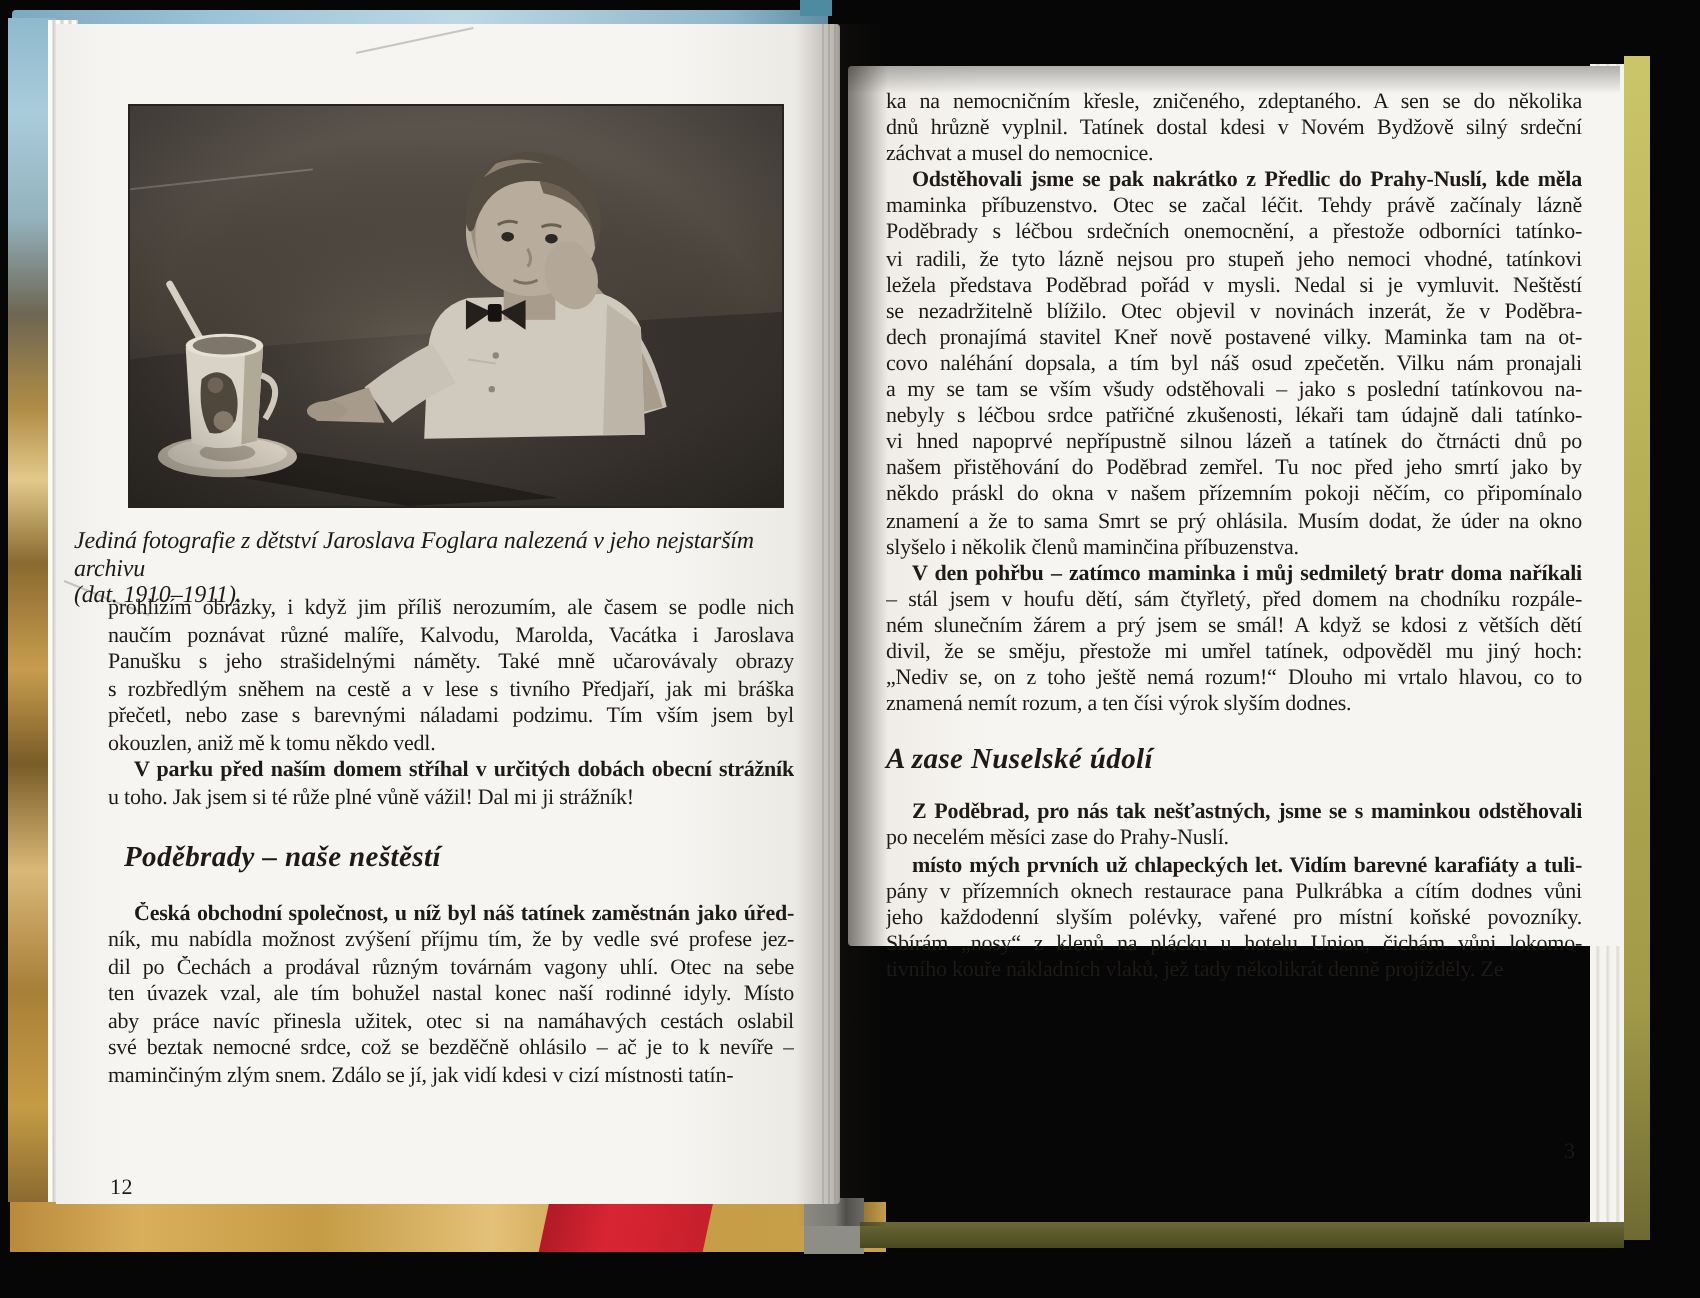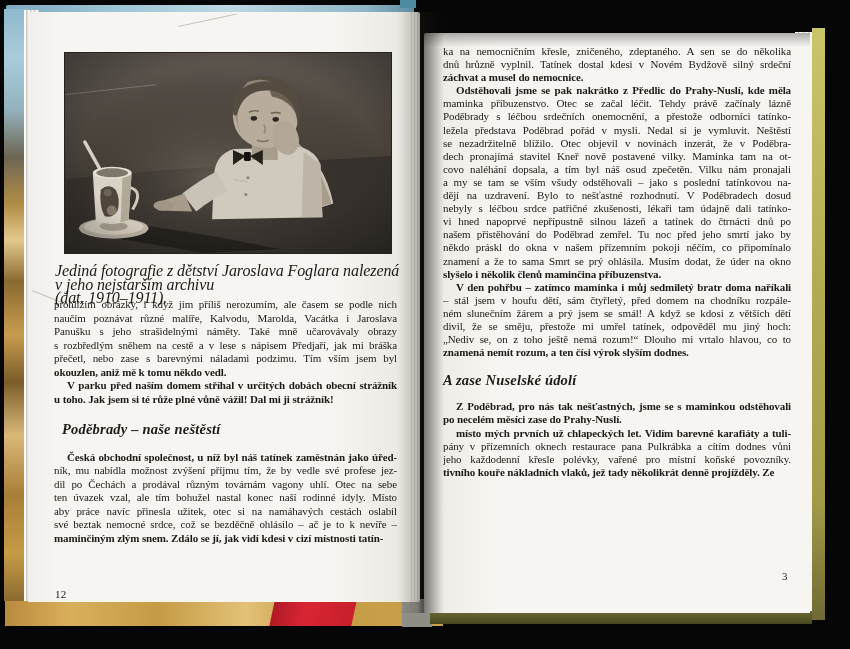--- a/index.html
+++ b/index.html
@@ -30,38 +30,38 @@
   .cover-right{left:812px;top:28px;width:13px;height:592px;
     background:linear-gradient(180deg,#cbc56a,var(--cover-olive,#b5ad54) 40%,#a29a48 80%,#6f6a33);}
   .right-bottom-olive{left:430px;top:611px;width:382px;height:13px;
     background:linear-gradient(180deg,#6b6838,#4a481f);}
   
   .left-page{left:28px;top:12px;width:392px;height:590px;
     background:linear-gradient(90deg,#f1efeb 0%,var(--paper,#f7f5f1) 8%,var(--paper,#f7f5f1) 78%,#eceae5 94%,#dbd7d1 100%);
     border-radius:0 2px 2px 0;}
   .left-page::after{content:'';position:absolute;right:2px;top:0;width:7px;height:100%;
     background:repeating-linear-gradient(90deg,rgba(120,115,108,.22) 0 1px,rgba(0,0,0,0) 1px 3px);}
-  .right-page{left:424px;top:33px;width:386px;height:580px;
+  .right-page{left:424px;top:33px;width:386px;height:440px;
     background:linear-gradient(90deg,#d9d5cf 0%,#efece7 4%,var(--paper,#f7f5f1) 18%,var(--paper,#f7f5f1) 100%);
     border-radius:2px 0 0 2px;}
   .right-page::before{content:'';position:absolute;left:0;top:0;right:0;height:14px;
     background:linear-gradient(180deg,rgba(10,9,8,.30),rgba(0,0,0,0));}
   .gutter{left:398px;top:12px;width:46px;height:601px;pointer-events:none;
     background:linear-gradient(90deg,rgba(0,0,0,0) 0%,rgba(60,55,48,.22) 42%,rgba(20,18,15,.5) 54%,rgba(0,0,0,0) 100%);}
   .scratch{background:rgba(140,140,136,.45);height:1px;transform-origin:left center;}
   
   .photo{left:36px;top:40px;width:328px;height:202px;border:1px solid #26221f;box-sizing:border-box;}
   .photo svg{display:block;width:100%;height:100%;}
   
-  .caption{left:27px;top:252px;width:350px;font-style:italic;font-size:16px;line-height:13.5px;letter-spacing:-0.1px;}
+  .caption{left:9px;top:252px;width:350px;font-style:italic;font-size:12px;line-height:13.5px;letter-spacing:-0.1px;}
   .textcol{text-align:justify;letter-spacing:-0.12px;}
   .lp-text{left:26px;top:286px;width:343px;font-size:11px;line-height:13.5px;}
   .rp-text{left:19px;top:12px;width:348px;font-size:11px;line-height:13.1px;}
   .tline{text-align-last:justify;overflow:hidden;white-space:nowrap;}
-  .tline.last{text-align-last:left;font-weight:bold;}
+  .tline.last{text-align-last:left;}
   .para.indent .tline:first-child{text-indent:13px;font-weight:bold;}
   .chapter-heading{font-weight:bold;font-style:italic;font-size:14.5px;letter-spacing:.2px;text-align:left;text-align-last:left;}
   .lp-heading{margin:17px 0 14px 8px;}
   .rp-heading{margin:15px 0 13px 0;}
   .pagenum{font-size:11px;letter-spacing:.3px;}
   .pn-left{left:27px;top:576px;}
   .pn-right{left:358px;top:537px;}
 </style>
 </head>
 <body>
@@ -158,21 +158,21 @@
     <div>Jediná fotografie z dětství Jaroslava Foglara nalezená v jeho nejstarším archivu</div>
     <div>(dat. 1910–1911).</div>
   </div>
 
   <div class="abs lp-text textcol">
     <div>
         <div class="para">
           <div class="tline">prohlížím obrázky, i když jim příliš nerozumím, ale časem se podle nich</div>
           <div class="tline">naučím poznávat různé malíře, Kalvodu, Marolda, Vacátka i Jaroslava</div>
           <div class="tline">Panušku s jeho strašidelnými náměty. Také mně učarovávaly obrazy</div>
-          <div class="tline">s rozbředlým sněhem na cestě a v lese s nápisem Předjaří, jak mi bráška</div>
+          <div class="tline">s rozbředlým sněhem na cestě a v lese s tivního Předjaří, jak mi bráška</div>
           <div class="tline">přečetl, nebo zase s barevnými náladami podzimu. Tím vším jsem byl</div>
           <div class="tline last">okouzlen, aniž mě k tomu někdo vedl.</div>
         </div>
         <div class="para indent">
           <div class="tline">V parku před naším domem stříhal v určitých dobách obecní strážník</div>
           <div class="tline last">u toho. Jak jsem si té růže plné vůně vážil! Dal mi ji strážník!</div>
         </div>
       </div>
     <div class="chapter-heading lp-heading">Poděbrady – naše neštěstí</div>
     <div>
@@ -196,26 +196,26 @@
     <div>
         <div class="para">
           <div class="tline">ka na nemocničním křesle, zničeného, zdeptaného. A sen se do několika</div>
           <div class="tline">dnů hrůzně vyplnil. Tatínek dostal kdesi v Novém Bydžově silný srdeční</div>
           <div class="tline last">záchvat a musel do nemocnice.</div>
         </div>
         <div class="para indent">
           <div class="tline">Odstěhovali jsme se pak nakrátko z Předlic do Prahy-Nuslí, kde měla</div>
           <div class="tline">maminka příbuzenstvo. Otec se začal léčit. Tehdy právě začínaly lázně</div>
           <div class="tline">Poděbrady s léčbou srdečních onemocnění, a přestože odborníci tatínko-</div>
+          <div class="tline">vi radili, že tyto lázně nejsou pro stupeň jeho nemoci vhodné, tatínkovi</div>
           <div class="tline">ležela představa Poděbrad pořád v mysli. Nedal si je vymluvit. Neštěstí</div>
           <div class="tline">se nezadržitelně blížilo. Otec objevil v novinách inzerát, že v Poděbra-</div>
           <div class="tline">dech pronajímá stavitel Kneř nově postavené vilky. Maminka tam na ot-</div>
           <div class="tline">covo naléhání dopsala, a tím byl náš osud zpečetěn. Vilku nám pronajali</div>
           <div class="tline">a my se tam se vším všudy odstěhovali – jako s poslední tatínkovou na-</div>
-          <div class="tline">dějí na uzdravení. Bylo to nešťastné rozhodnutí. V Poděbradech dosud</div>
           <div class="tline">nebyly s léčbou srdce patřičné zkušenosti, lékaři tam údajně dali tatínko-</div>
           <div class="tline">vi hned napoprvé nepřípustně silnou lázeň a tatínek do čtrnácti dnů po</div>
           <div class="tline">našem přistěhování do Poděbrad zemřel. Tu noc před jeho smrtí jako by</div>
           <div class="tline">někdo práskl do okna v našem přízemním pokoji něčím, co připomínalo</div>
           <div class="tline">znamení a že to sama Smrt se prý ohlásila. Musím dodat, že úder na okno</div>
           <div class="tline last">slyšelo i několik členů maminčina příbuzenstva.</div>
         </div>
         <div class="para indent">
           <div class="tline">V den pohřbu – zatímco maminka i můj sedmiletý bratr doma naříkali</div>
           <div class="tline">– stál jsem v houfu dětí, sám čtyřletý, před domem na chodníku rozpále-</div>
@@ -227,21 +227,22 @@
       </div>
     <div class="chapter-heading rp-heading">A zase Nuselské údolí</div>
     <div>
         <div class="para indent">
           <div class="tline">Z Poděbrad, pro nás tak nešťastných, jsme se s maminkou odstěhovali</div>
           <div class="tline last">po necelém měsíci zase do Prahy-Nuslí.</div>
         </div>
         <div class="para indent">
           <div class="tline">místo mých prvních už chlapeckých let. Vidím barevné karafiáty a tuli-</div>
           <div class="tline">pány v přízemních oknech restaurace pana Pulkrábka a cítím dodnes vůni</div>
-          <div class="tline">jeho každodenní křesle polévky, vařené pro místní koňské povozníky.</div>
+          <div class="tline">jeho každodenní slyším polévky, vařené pro místní koňské povozníky.</div>
+          <div class="tline">Sbírám „nosy“ z klenů na plácku u hotelu Union, čichám vůni lokomo-</div>
           <div class="tline last">tivního kouře nákladních vlaků, jež tady několikrát denně projížděly. Ze</div>
         </div>
       </div>
   </div>
   <div class="abs pagenum pn-right">3</div>
 </div>
 
 <div class="abs gutter"></div>
 
 </body></html>

